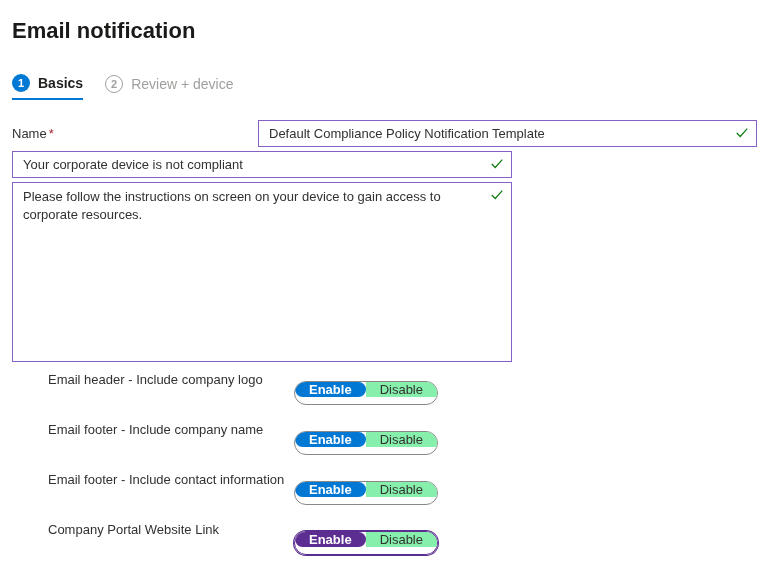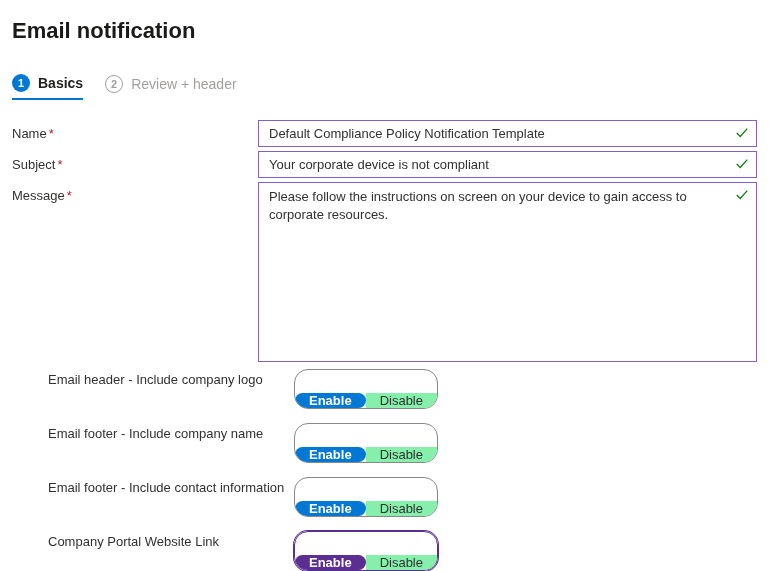--- a/index.html
+++ b/index.html
@@ -100,23 +100,24 @@
     color: #107c10;
     pointer-events: none;
   }
   .valid-check svg { display:block; }
 
   .toggle {
     display: inline-flex;
     border: 1px solid #8a8886;
     border-radius: 14px;
     overflow: hidden;
-    height: 40px;
-    font-size: 13px;
-    align-items: flex-end;
+    height: 24px;
+    font-size: 13px;
+    align-items: flex-start;
+    margin-top: 12px;
   }
   .toggle span {
     display: flex;
     align-items: center;
     padding: 0 14px;
     cursor: pointer;
     background:#86efac;
     color:#323130;
   }
   .toggle .active-blue {
@@ -140,56 +141,50 @@
 
 <h1 class="page-title">Email notification</h1>
 
 <div class="tabs">
   <div class="tab active">
     <span class="step-circle">1</span>
     <span class="step-label">Basics</span>
   </div>
   <div class="tab inactive">
     <span class="step-circle">2</span>
-    <span class="step-label">Review + header</span>
+    <span class="step-label">Review + device</span>
   </div>
 </div>
 
 <div class="form-row">
   <div class="form-label">
     <span>Name</span><span class="req">*</span>
   </div>
   <div class="field-wrap">
     <input class="text-input" type="text" value="Default Compliance Policy Notification Template" style="">
     <span class="valid-check">
       <svg width="14" height="14" viewBox="0 0 16 16">
           <path d="M2 8 l4 4 l8 -9" stroke="#107c10" stroke-width="1.4" fill="none"></path>
         </svg>
     </span>
   </div>
 </div>
 
 <div class="form-row">
-  <div class="form-label">
-    <span>Subject</span><span class="req">*</span>
-  </div>
   <div class="field-wrap">
     <input class="text-input" type="text" value="Your corporate device is not compliant" style="">
     <span class="valid-check">
       <svg width="14" height="14" viewBox="0 0 16 16">
           <path d="M2 8 l4 4 l8 -9" stroke="#107c10" stroke-width="1.4" fill="none"></path>
         </svg>
     </span>
   </div>
 </div>
 
 <div class="form-row">
-  <div class="form-label">
-    <span>Message</span><span class="req">*</span>
-  </div>
   <div class="field-wrap">
     <textarea class="textarea" style="">Please follow the instructions on screen on your device to gain access to corporate resources.</textarea>
     <span class="valid-check">
       <svg width="14" height="14" viewBox="0 0 16 16">
           <path d="M2 8 l4 4 l8 -9" stroke="#107c10" stroke-width="1.4" fill="none"></path>
         </svg>
     </span>
   </div>
 </div>
 

